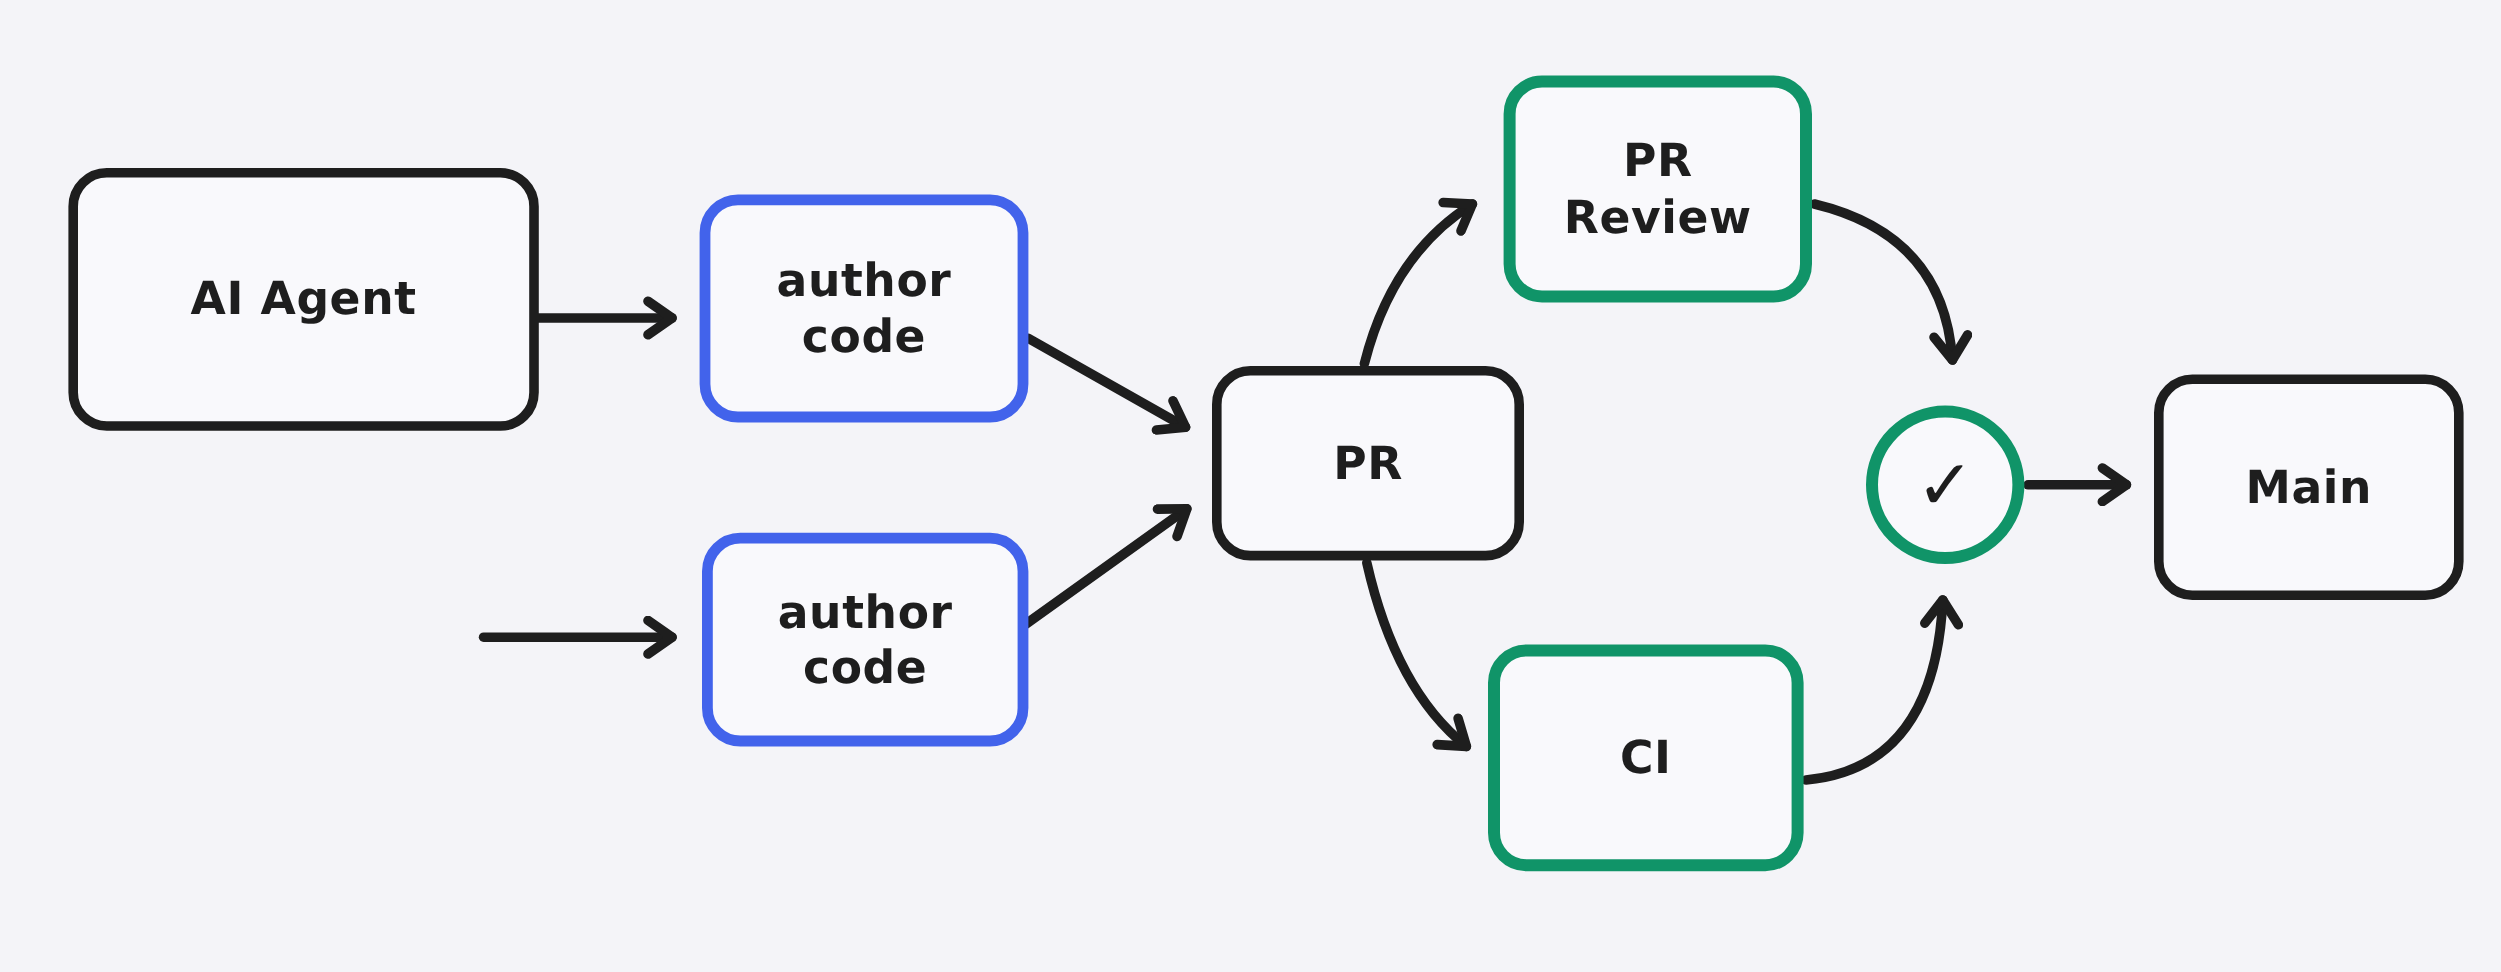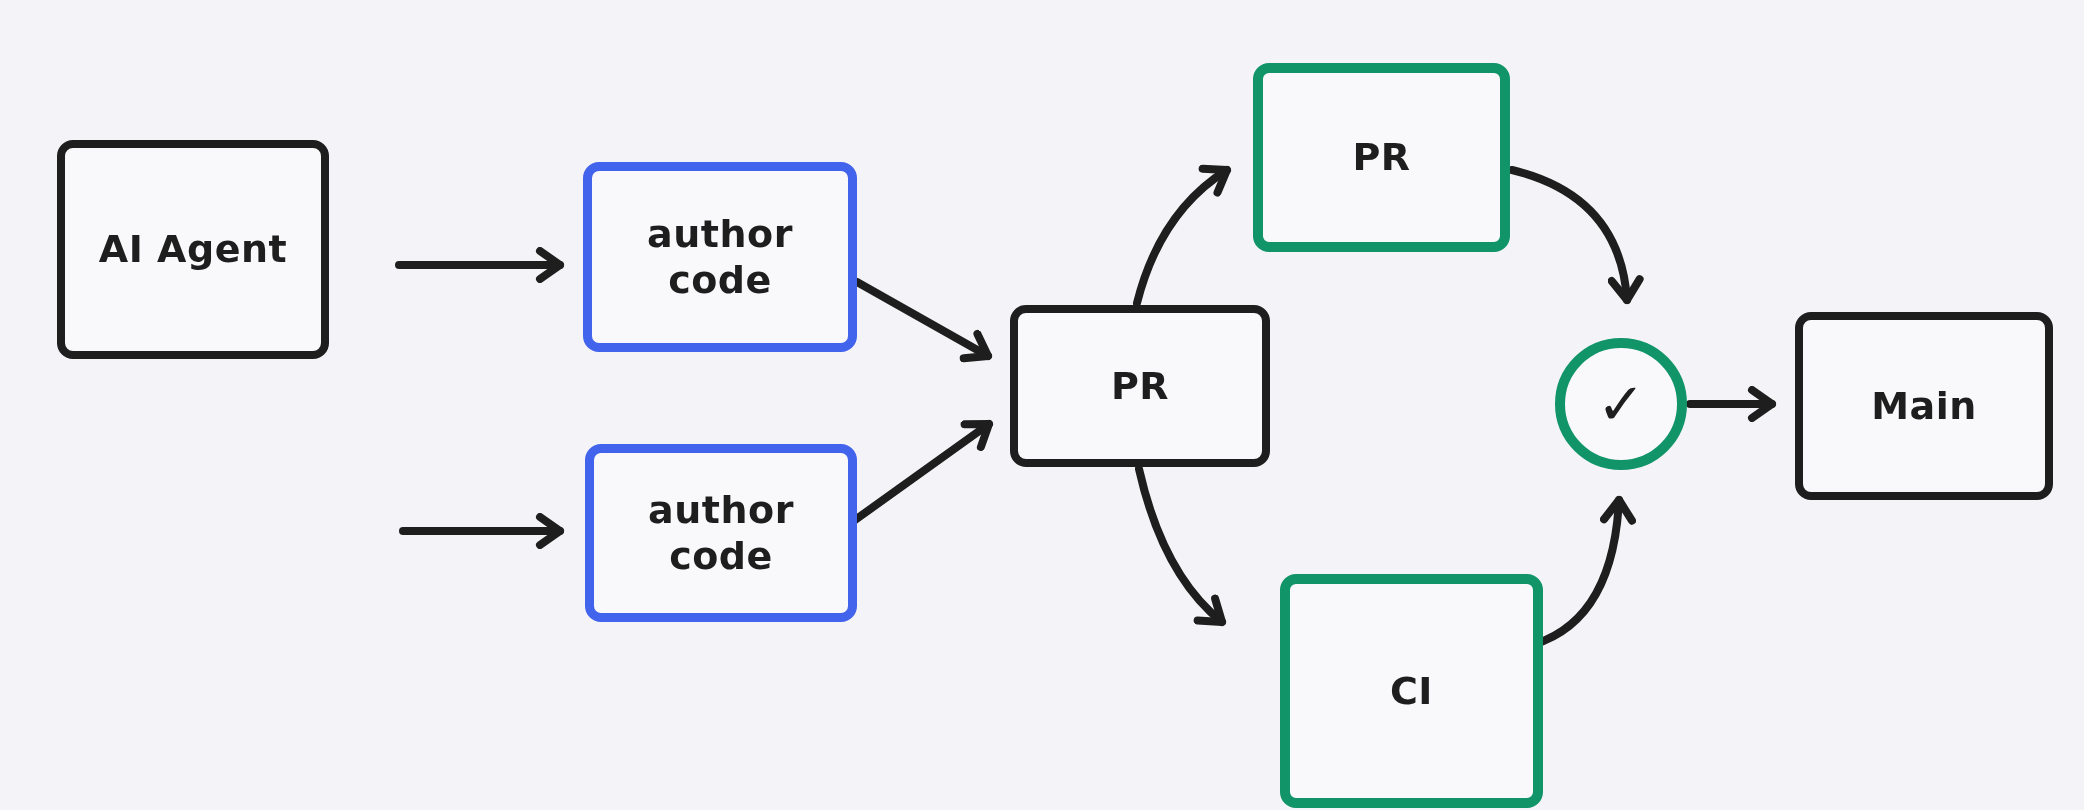--- a/index.html
+++ b/index.html
@@ -13,21 +13,21 @@
     height: 810px;
     background: #f4f4f8;
     overflow: hidden;
     font-family: "DejaVu Sans", sans-serif;
     color: #1e1e1e;
   }
   .node {
     position: absolute;
     box-sizing: border-box;
     border: 8px solid #1e1e1e;
-    border-radius: 16px;
+    border-radius: 32px;
     background: #f9f9fc;
     display: flex;
     flex-direction: column;
     align-items: center;
     justify-content: center;
     text-align: center;
     font-size: 38px;
     font-weight: 600;
     line-height: 1.22;
     letter-spacing: 0.5px;
@@ -85,44 +85,45 @@
     <path class="edge" d="M 855 520 L 989 424" marker-end="url(#ah)"></path>
     <path class="edge" d="M 1137 303 Q 1160 212 1227 170" marker-end="url(#ah)"></path>
     <path class="edge" d="M 1512 170 Q 1620 196 1627 300" marker-end="url(#ah)"></path>
     <path class="edge" d="M 1139 469 Q 1163 575 1222 622" marker-end="url(#ah)"></path>
     <path class="edge" d="M 1505 650 Q 1612 640 1619 500" marker-end="url(#ah)"></path>
     <path class="edge" d="M 1690 404 L 1772 404" marker-end="url(#ah)"></path>
 
     <circle id="check-circle-ring" cx="1621" cy="404" r="61"></circle>
   </svg>
 
-  <div class="node" style="left:57px; top:140px; width:272px; height:219px;">
+  <div class="node" style="left:57px; top:140px; width:392px; height:219px;">
     <span class="line">AI Agent</span>
   </div>
 
 
   <div class="node blue" style="left:583px; top:162px; width:274px; height:190px;">
     <span class="line">author</span>
     <span class="line">code</span>
   </div>
 
   <div class="node blue" style="left:585px; top:444px; width:272px; height:178px;">
     <span class="line">author</span>
     <span class="line">code</span>
   </div>
 
   <div class="node" style="left:1010px; top:305px; width:260px; height:162px;">
     <span class="line">PR</span>
   </div>
 
   <div class="node green" style="left:1253px; top:63px; width:257px; height:189px;">
     <span class="line">PR</span>
+    <span class="line">Review</span>
   </div>
 
-  <div class="node green" style="left:1240px; top:574px; width:263px; height:234px;margin-left:40px;">
+  <div class="node green" style="left:1240px; top:537px; width:263px; height:189px;">
     <span class="line">CI</span>
   </div>
 
   <div id="check-glyph">✓</div>
 
   <div class="node" style="left:1795px; top:312px; width:258px; height:188px;gap:16px;">
     <span class="line">Main</span>
   </div>
 
 </div>

